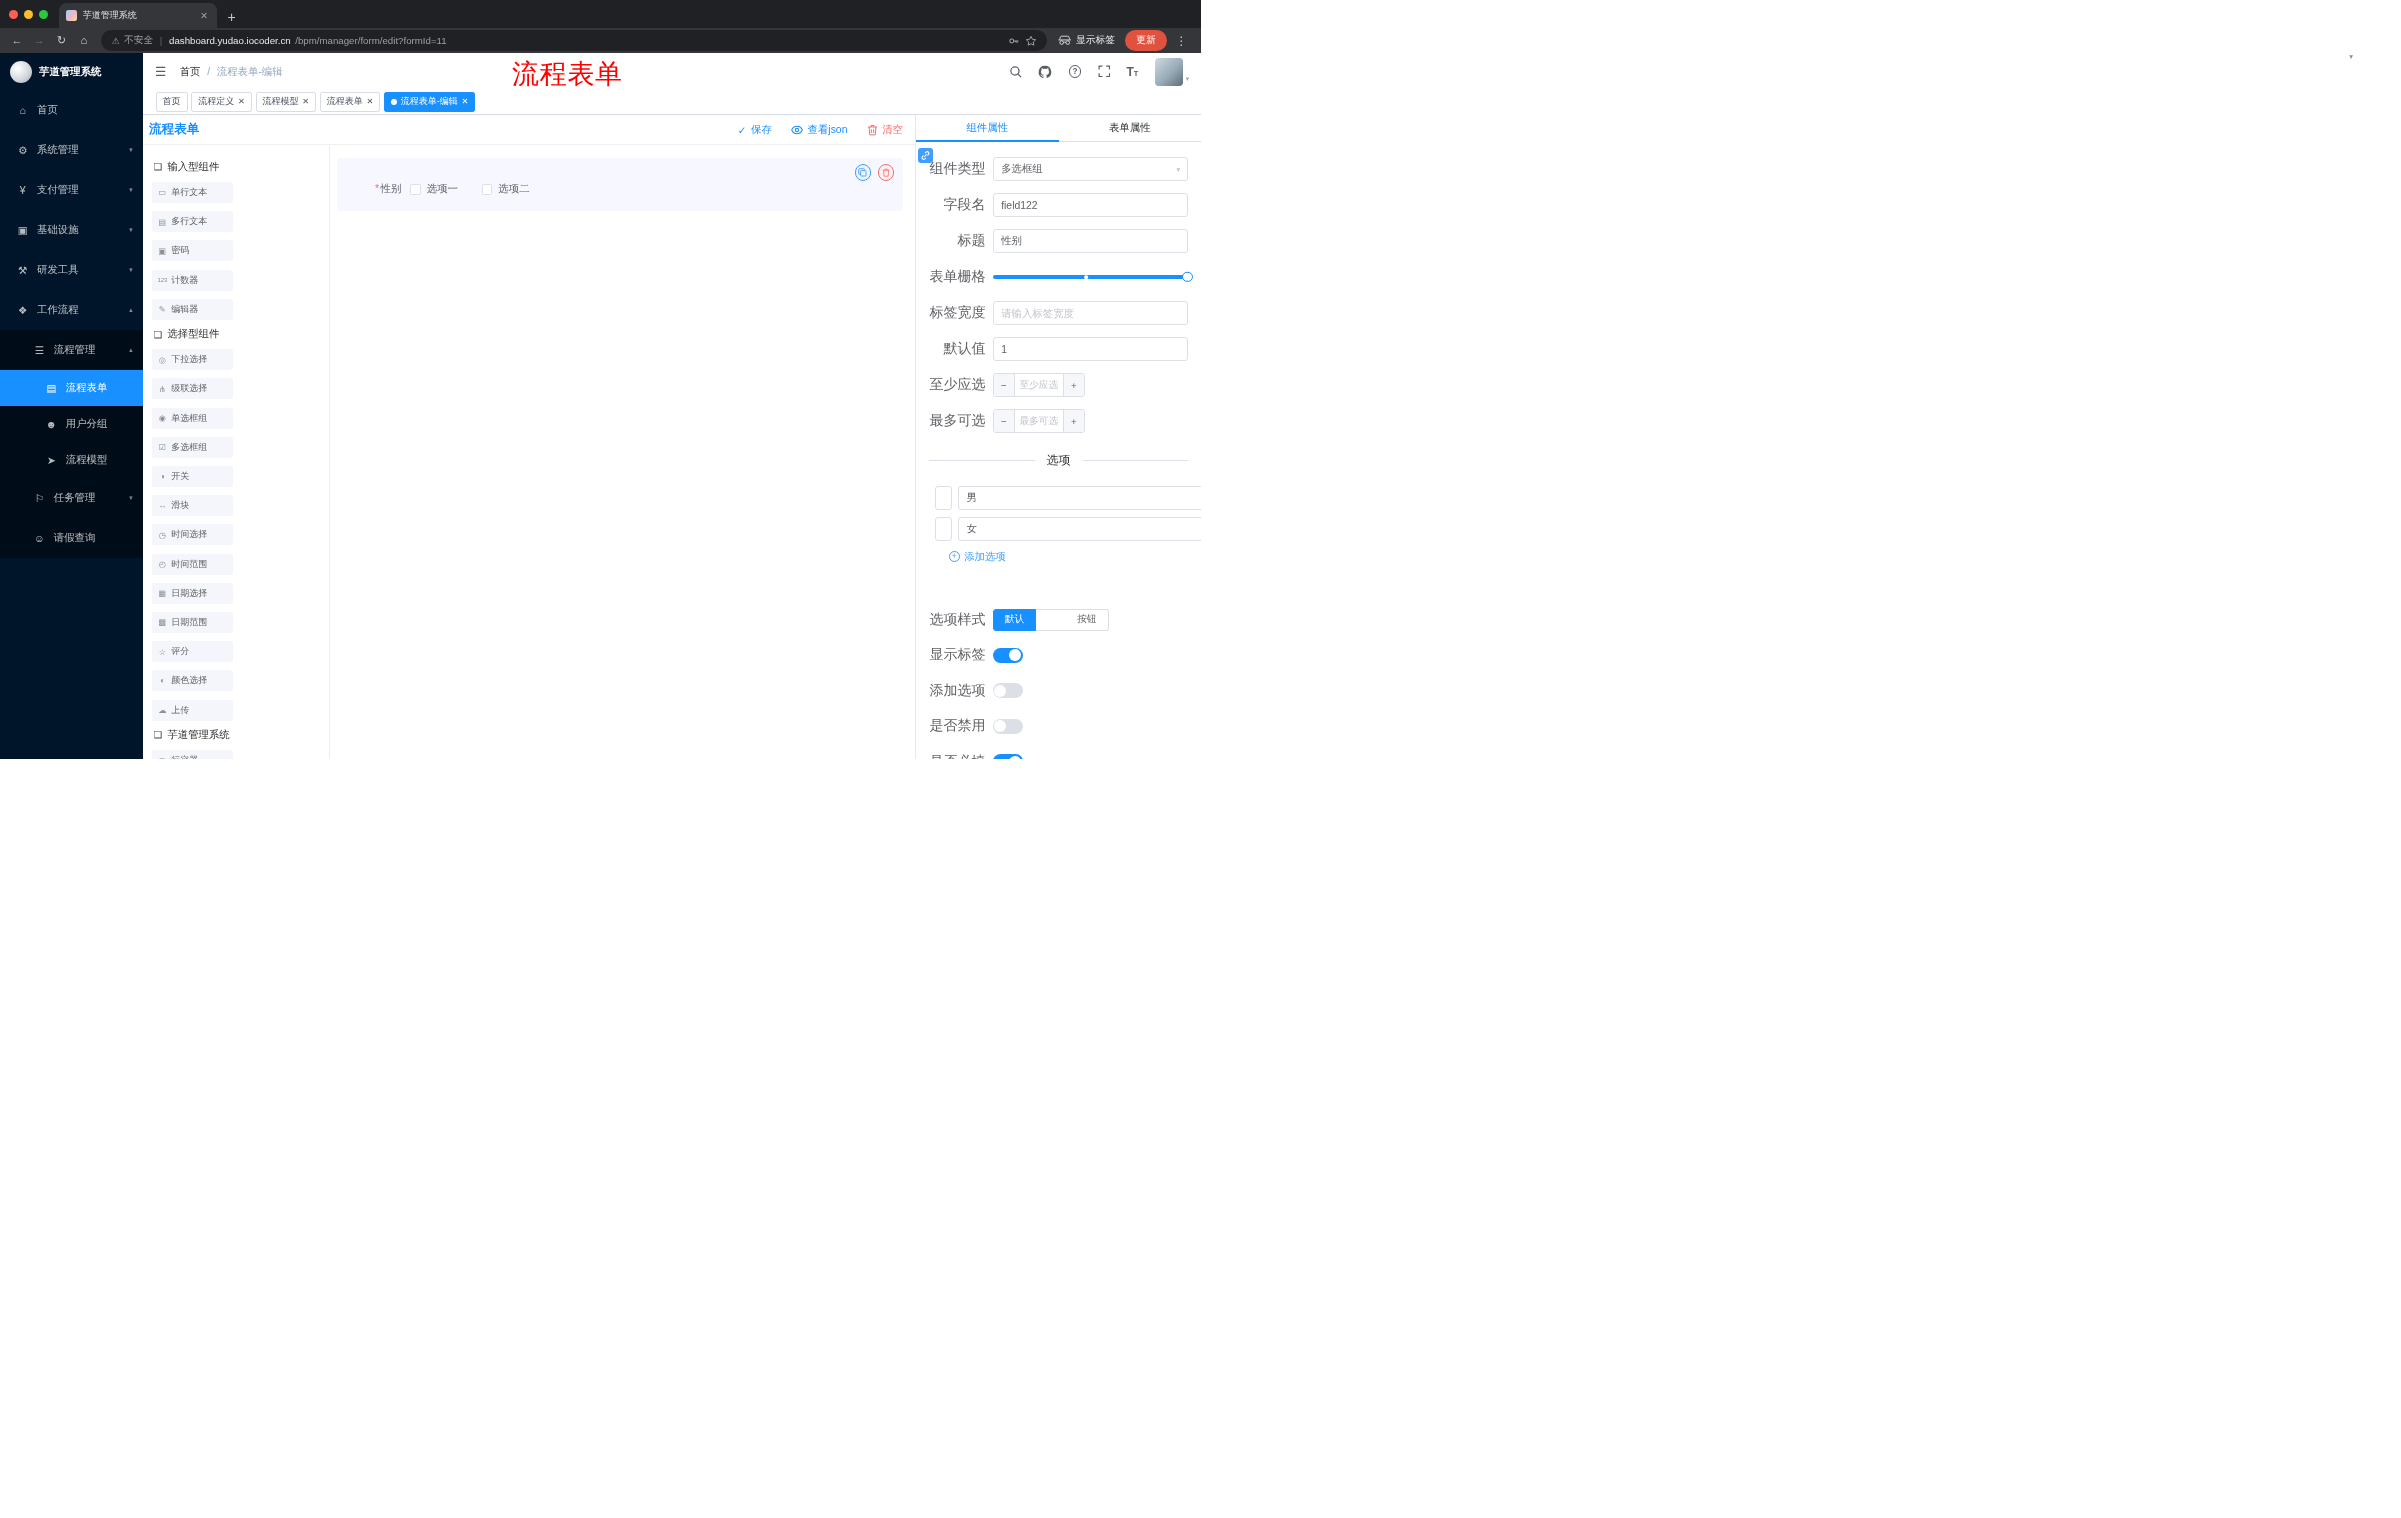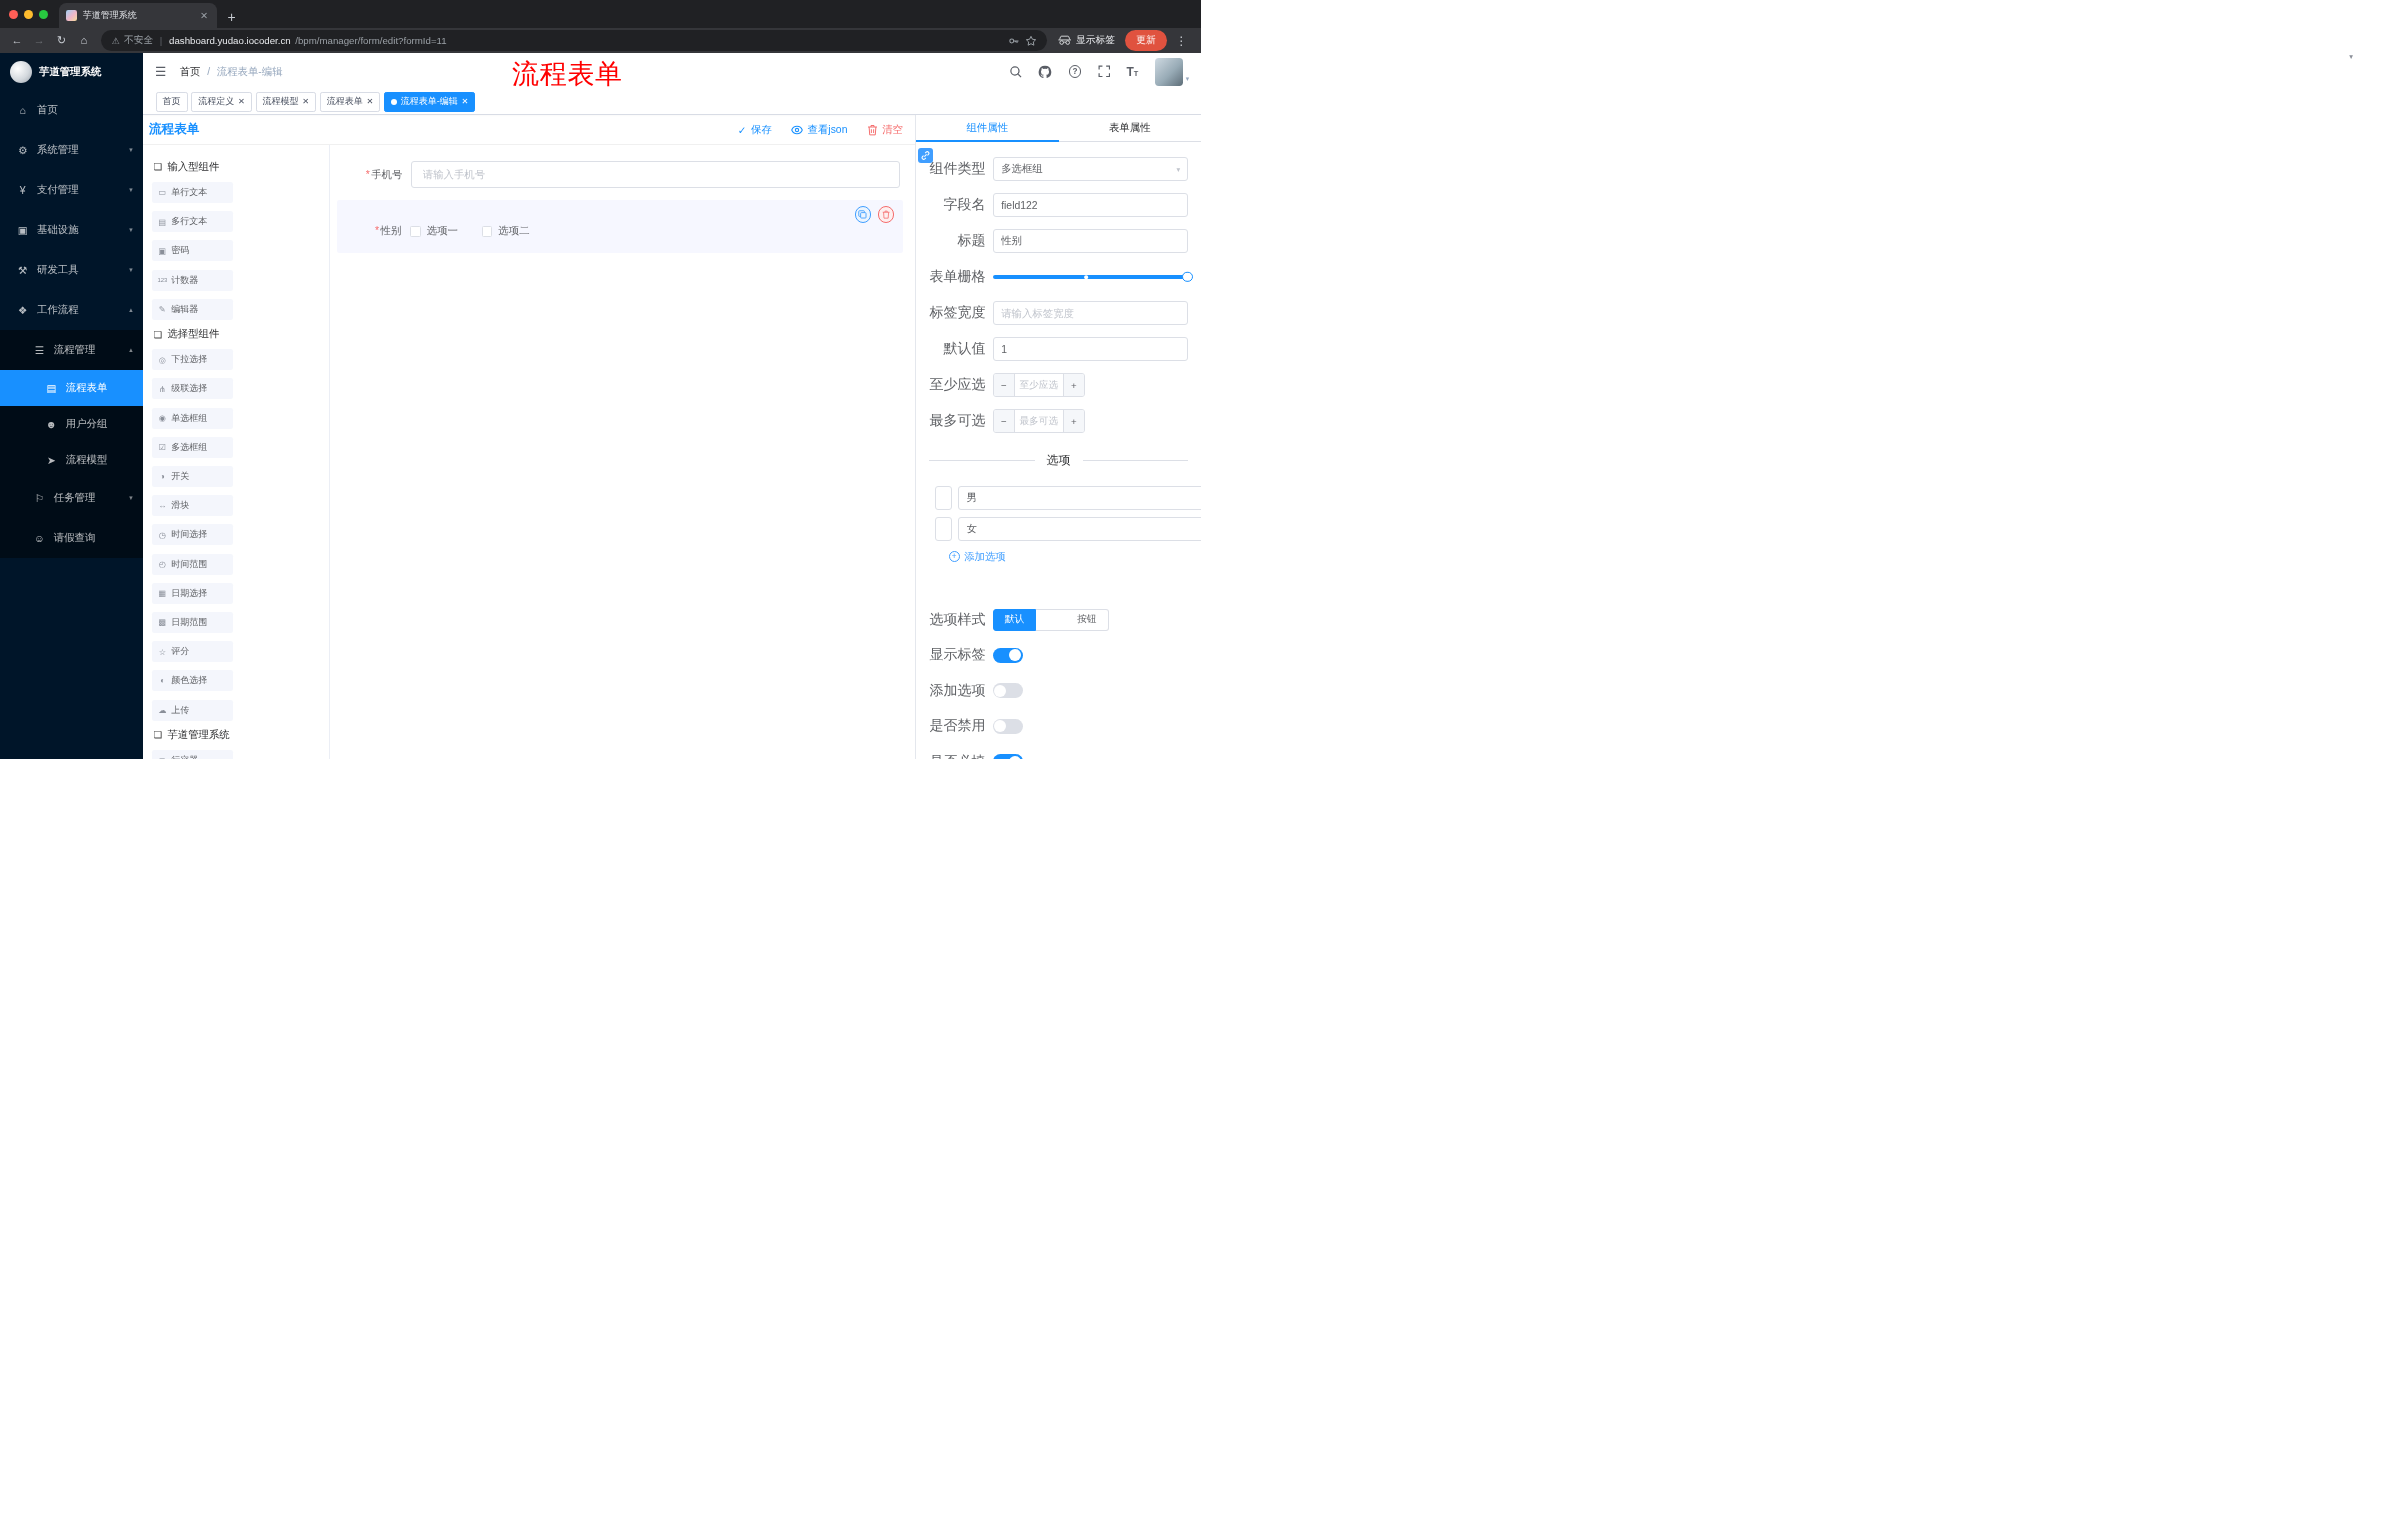--- a/index.html
+++ b/index.html
@@ -467,24 +467,20 @@
               <span class="chip">
                   <span class="ci">▢</span>
                   <span>行容器</span>
                 </span>
 
             </div>
 
           </div>
 
           <div class="canvas">
-            <div class="cfield">
-              <span class="clabel"><span class="req">*</span><span>手机号</span></span>
-              <input class="cinput" placeholder="请输入手机号" style="">
-            </div>
             <div class="selected-block">
               <span class="block-tools">
                 <span class="tool-circle copy">
                   <svg width="9" height="9" viewBox="0 0 12 12" fill="none" stroke="#409eff" stroke-width="1.2">
                       <rect x="3.5" y="3.5" width="7.2" height="7.2" rx="1"></rect>
                       <path d="M8.5 3.2V2a1 1 0 0 0-1-1H2a1 1 0 0 0-1 1v5.5a1 1 0 0 0 1 1h1.2"></path>
                     </svg>
                 </span>
                 <span class="tool-circle del">
                   <svg width="8.2" height="9" viewBox="0 0 14 16" fill="none" stroke="#f56c6c" stroke-width="1.4">

